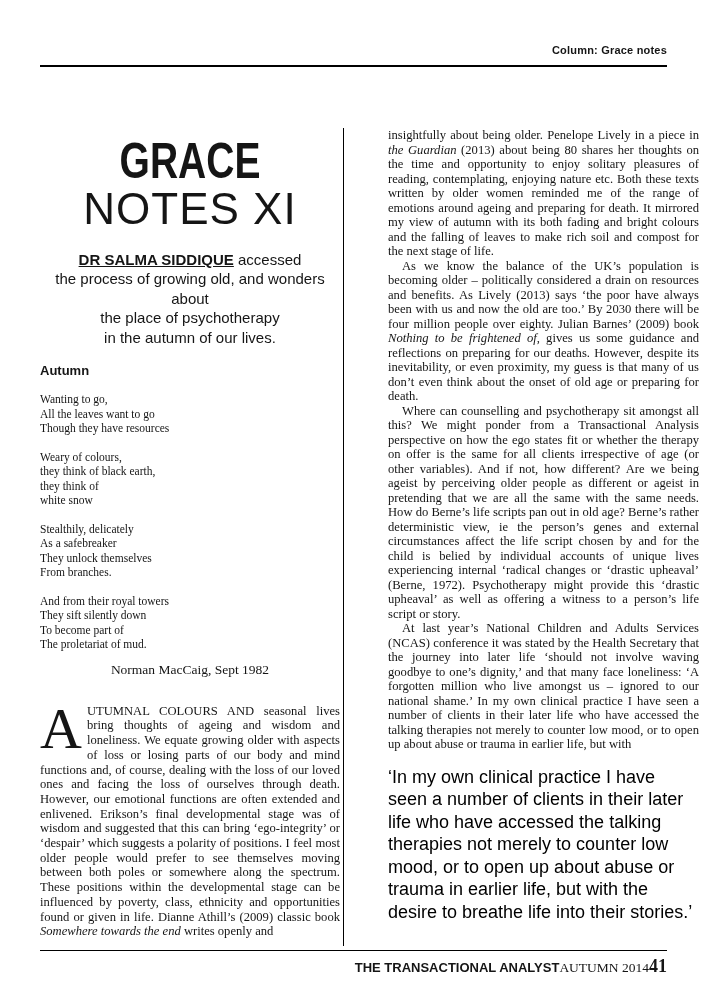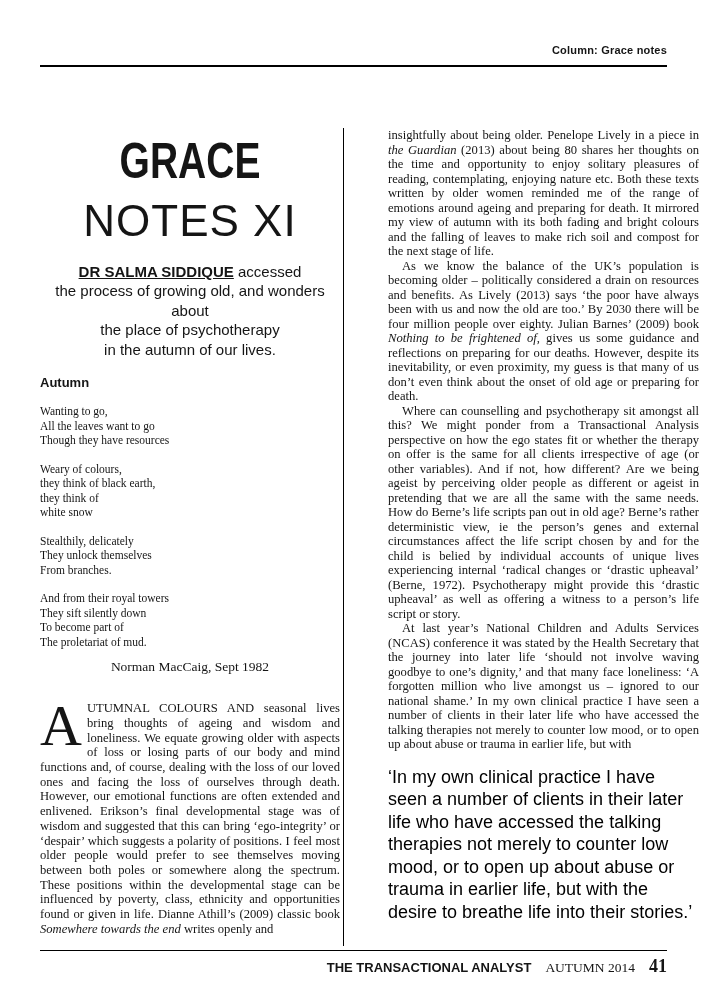--- a/index.html
+++ b/index.html
@@ -27,21 +27,21 @@
   
   .title1 {
     font-family:"Liberation Sans", sans-serif; font-weight:700;
     font-size:50px; line-height:1; text-align:center;
     transform:scaleX(0.78); transform-origin:50% 50%;
     margin-top:4px;
   }
   .title2 {
     font-family:"Liberation Sans", sans-serif; font-weight:400;
     font-size:44px; line-height:1.04; text-align:center; letter-spacing:1px;
-    margin-top:12px;
+    margin-top:0;
   }
   .standfirst {
     margin-top:18px; text-align:center;
     font-family:"Liberation Sans", sans-serif;
     font-size:15px; line-height:19.5px;
   }
   .sf-author { font-weight:700;text-decoration:underline; }
 
   
   .poem-title {
@@ -73,21 +73,21 @@
   .pull-quote {
     margin-top:14px;
     font-family:"Liberation Sans", sans-serif;
     font-size:18px; line-height:22.5px; color:#000;
   }
 
   
   .footer-rule { position:absolute; top:950px; left:40px; width:627px; height:1px; background:#000; }
   .footer {
     position:absolute; top:956px; right:40px;
-    display:flex; align-items:baseline; gap:14px;
+    display:flex; align-items:baseline; gap:0;
   }
   .footer-journal { font-family:"Liberation Sans", sans-serif; font-weight:700; font-size:13px; }
   .footer-issue { font-family:"Liberation Serif", serif; font-size:13.5px; }
   .footer-page { font-family:"Liberation Serif", serif; font-weight:700; font-size:18px; }
 </style>
 </head>
 <body>
 
 <div class="page">
 
@@ -113,20 +113,21 @@
           <div class="poem-line">Though they have resources</div>
         </div>
       <div class="stanza">
           <div class="poem-line">Weary of colours,</div>
           <div class="poem-line">they think of black earth,</div>
           <div class="poem-line">they think of</div>
           <div class="poem-line">white snow</div>
         </div>
       <div class="stanza">
           <div class="poem-line">Stealthily, delicately</div>
+          <div class="poem-line">As a safebreaker</div>
           <div class="poem-line">They unlock themselves</div>
           <div class="poem-line">From branches.</div>
         </div>
       <div class="stanza">
           <div class="poem-line">And from their royal towers</div>
           <div class="poem-line">They sift silently down</div>
           <div class="poem-line">To become part of</div>
           <div class="poem-line">The proletariat of mud.</div>
         </div>
       <div class="attribution">Norman MacCaig, Sept 1982</div>

